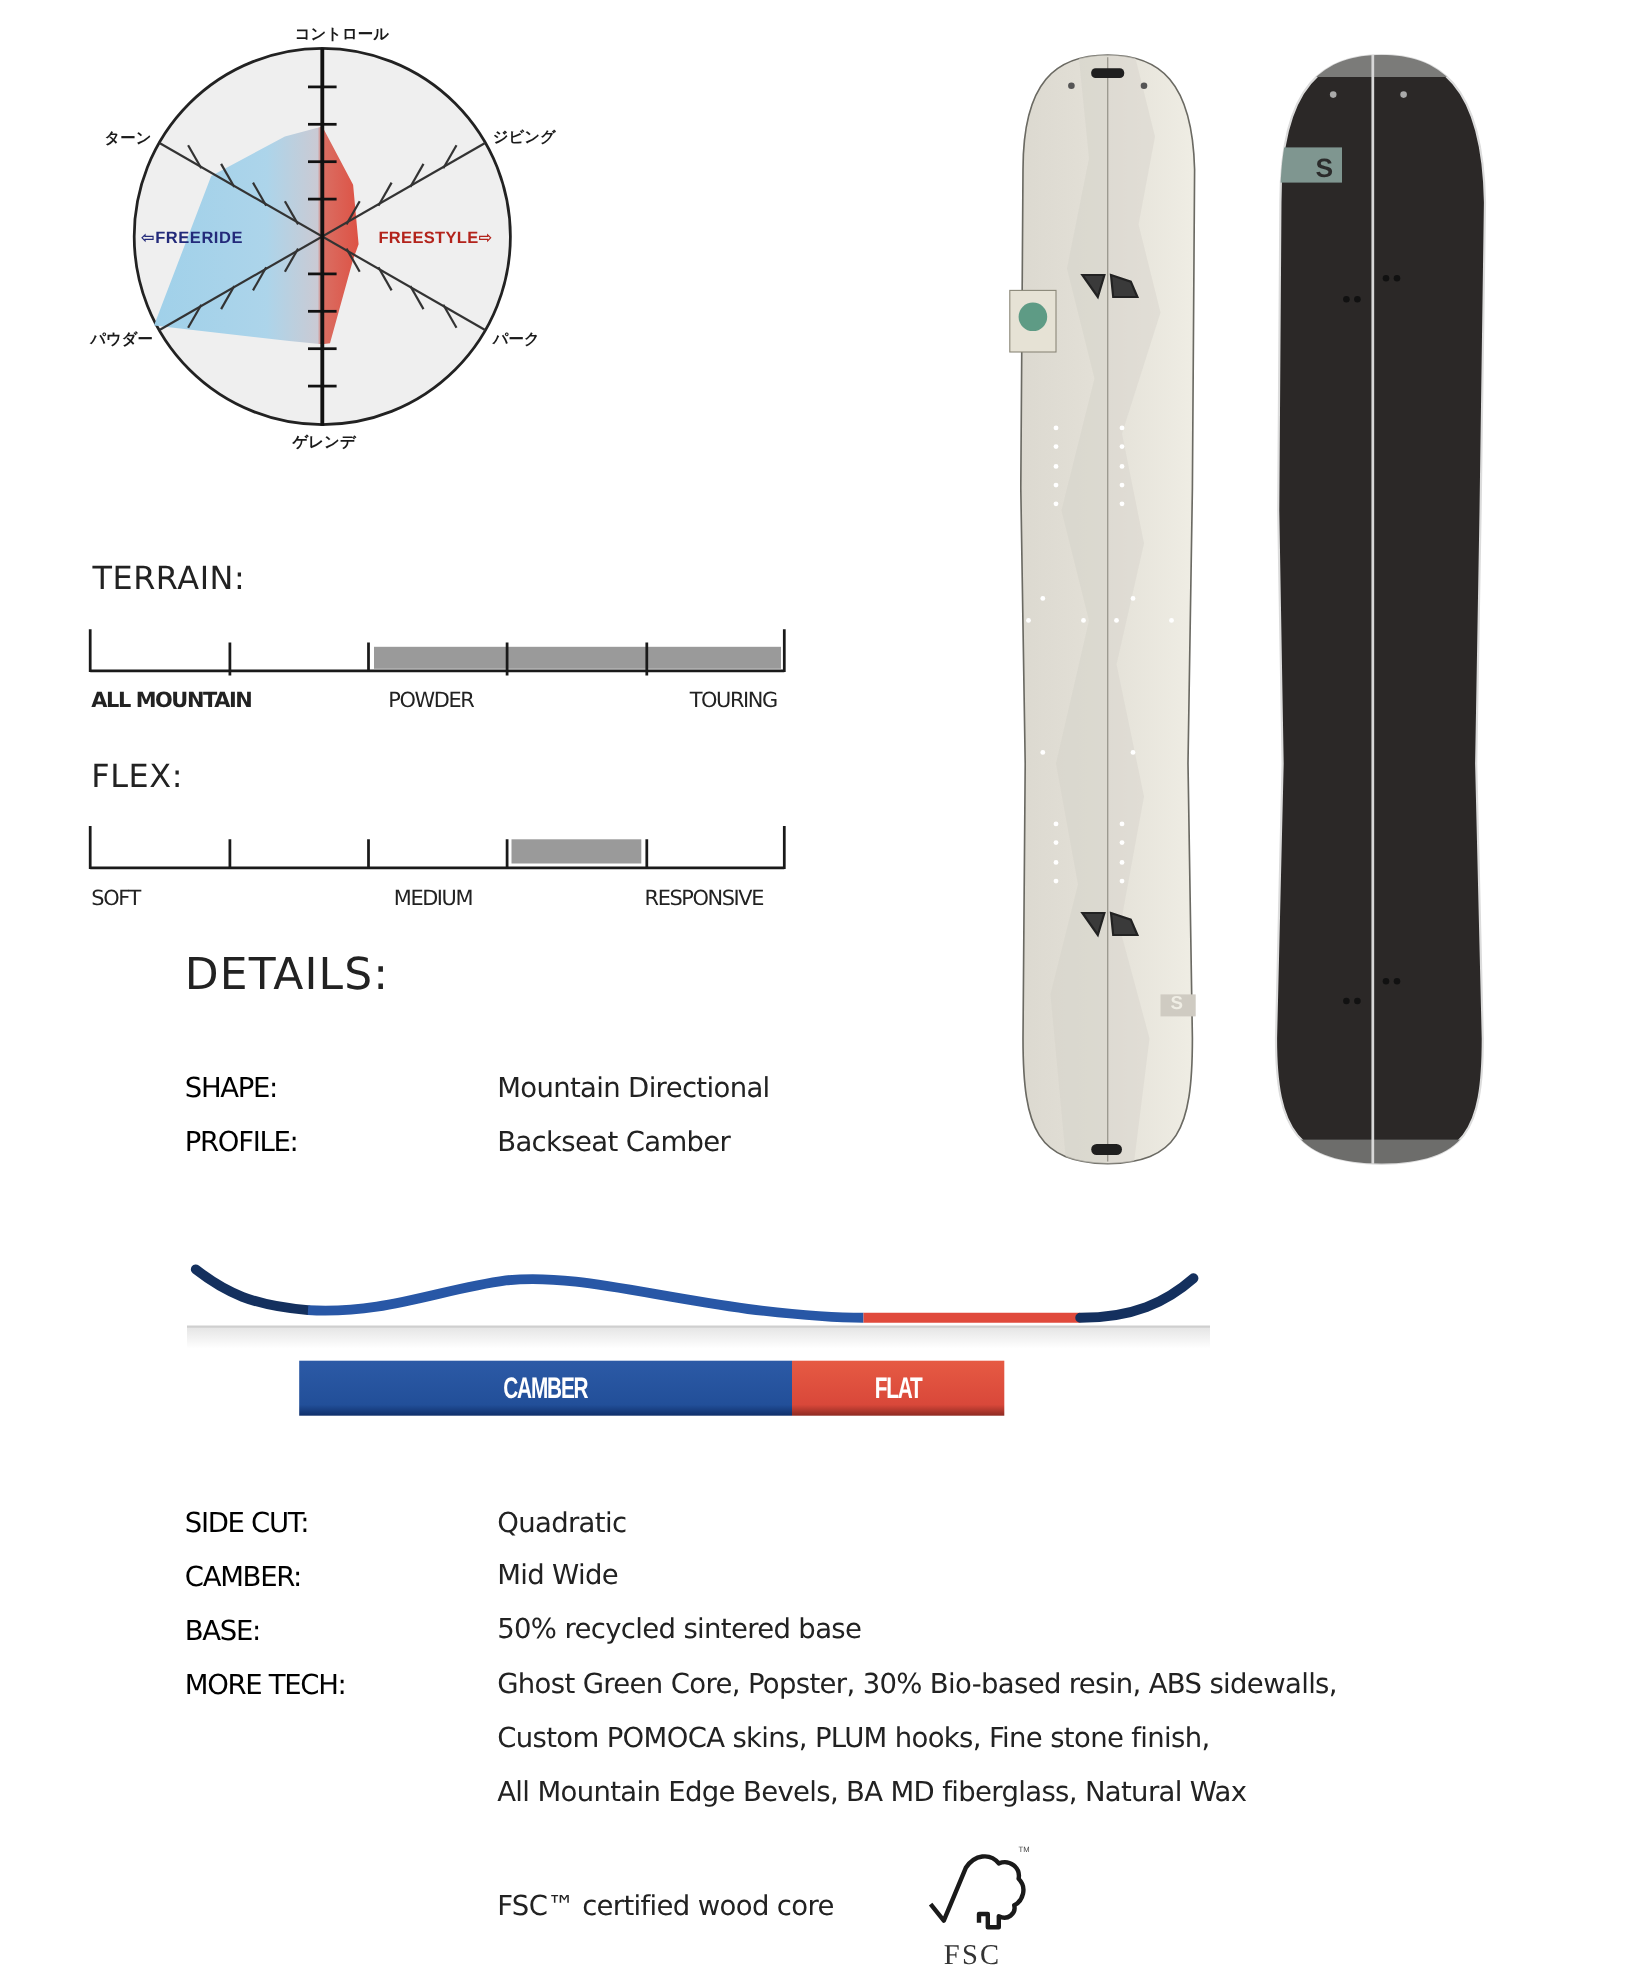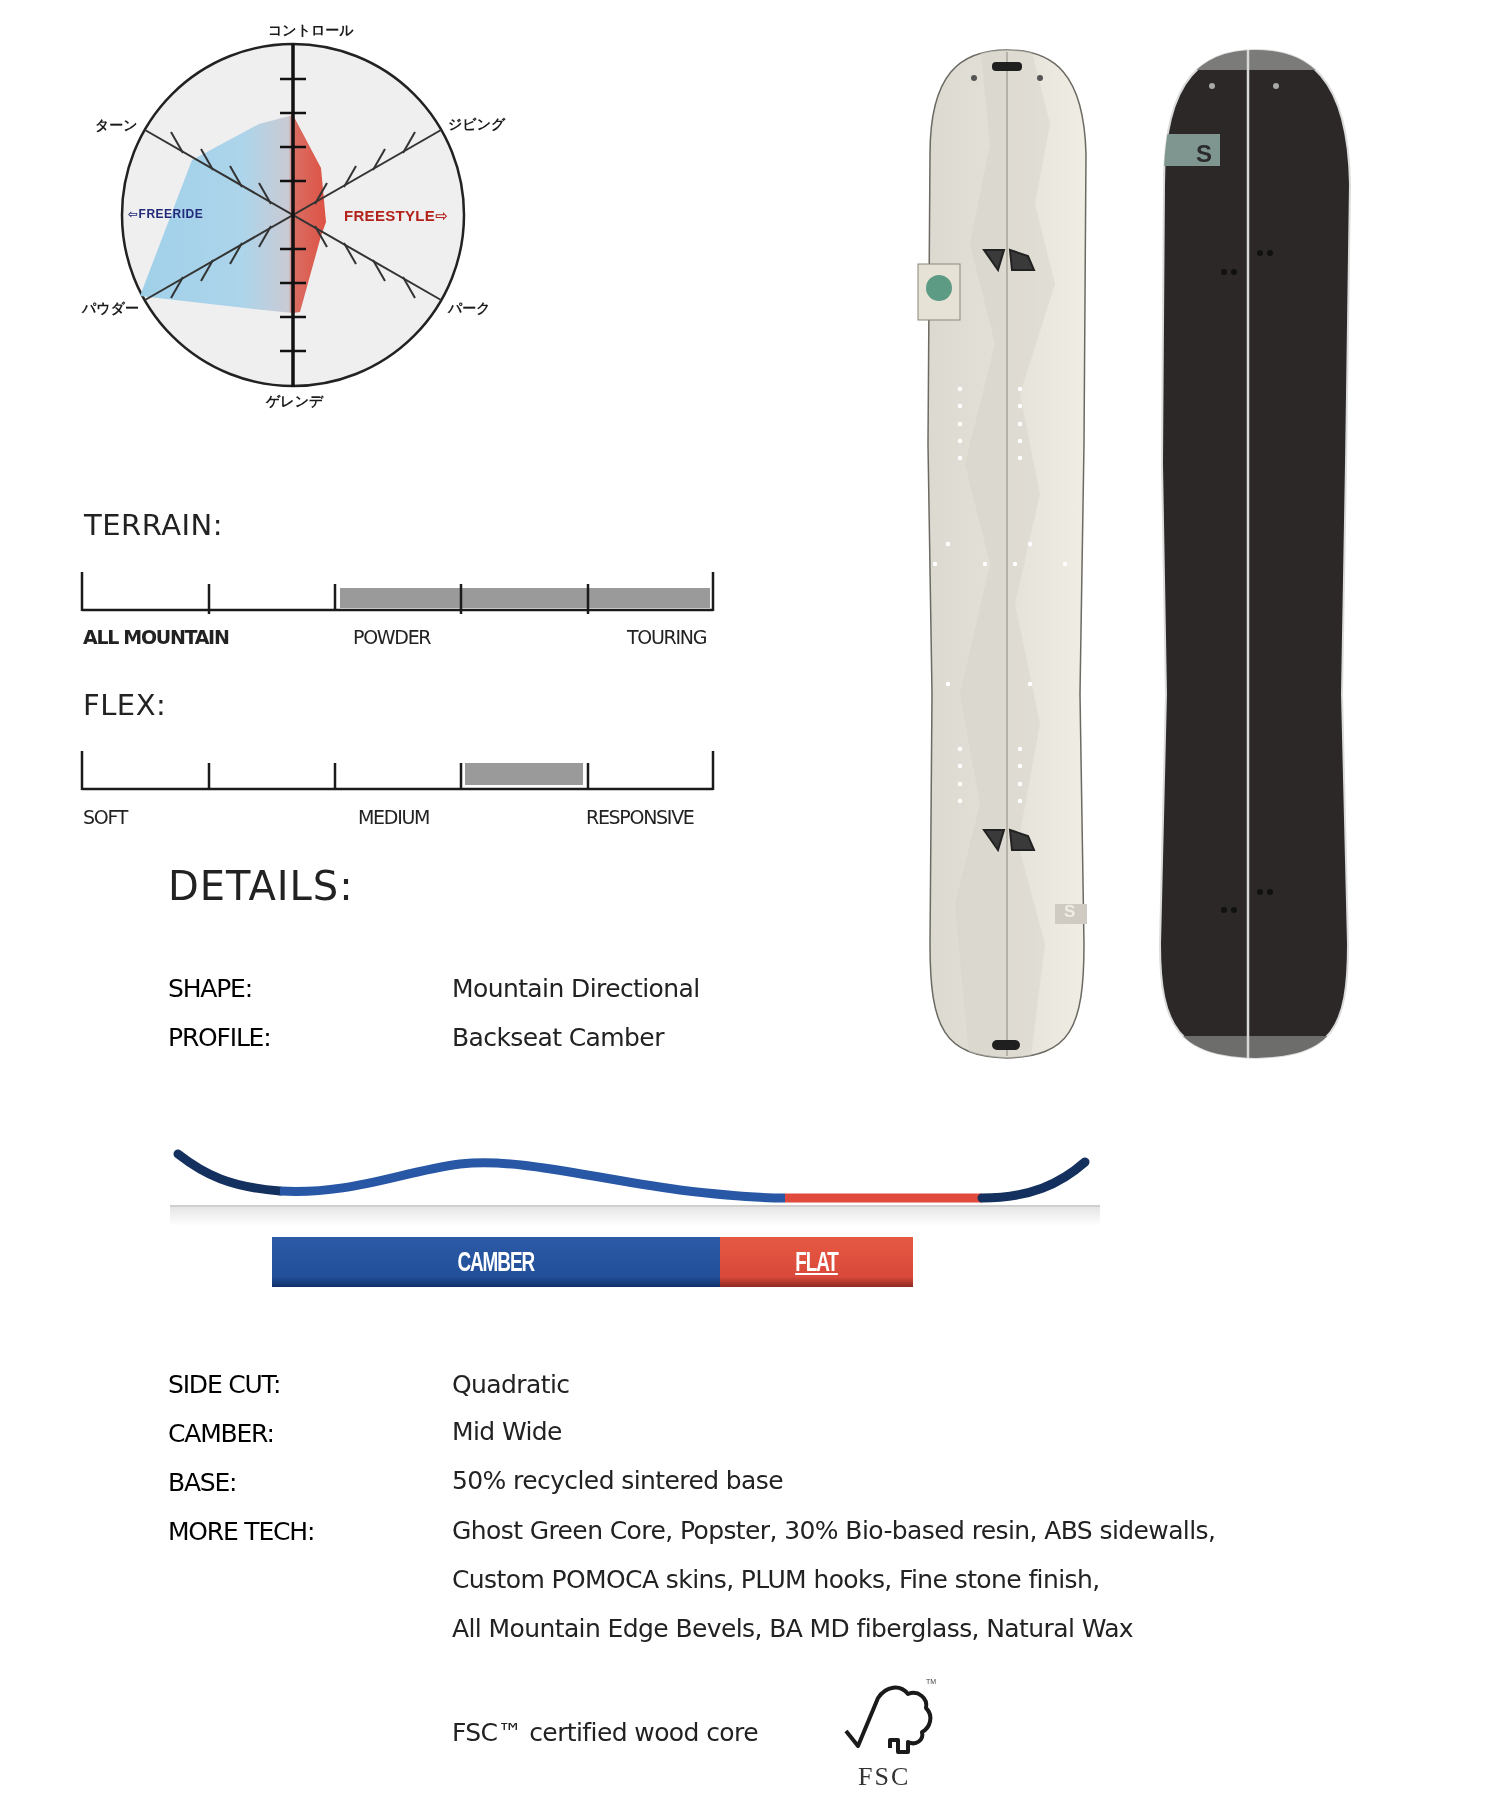--- a/index.html
+++ b/index.html
@@ -10,21 +10,21 @@
   .sect-title { font-family:"DejaVu Sans", sans-serif; font-weight:normal; font-size:29px; letter-spacing:0.5px; color:#222; }
   .scale-lbl { font-family:"DejaVu Sans", sans-serif; font-size:19px; letter-spacing:-1.3px; color:#222; white-space:nowrap; }
   .details-title { font-family:"DejaVu Sans", sans-serif; font-size:40px; letter-spacing:1px; color:#222; }
   .spec-lbl { font-family:"DejaVu Sans", sans-serif; font-size:25px; letter-spacing:-1.2px; color:#000000; white-space:nowrap; }
   .spec-val { font-family:"DejaVu Sans", sans-serif; font-size:25px; letter-spacing:-0.6px; color:#222; white-space:nowrap; }
   .profile-bar { left:272px; top:1237px; height:50px; display:flex; }
   .profile-bar .seg { display:flex; align-items:center; justify-content:center;
         color:#fff; font-family:"Liberation Sans", sans-serif; font-weight:bold; font-size:27px;
         letter-spacing:-1.5px; transform-origin:center; }
   .seg-camber { width:448px; background:linear-gradient(#2c5aa6,#224f99 80%,#0f2f6a); }
-  .seg-flat { width:193px; background:linear-gradient(#e65a43,#d9483a 80%,#8e2a22);text-decoration:underline; }
+  .seg-flat { width:193px; background:linear-gradient(#e65a43,#d9483a 80%,#8e2a22); }
   .seg span { display:inline-block; transform:scaleX(0.7); }
 </style>
 </head>
 <body>
 
 <div class="abs radar">
   <svg width="480" height="420" viewBox="60 10 480 420">
     <defs>
       <linearGradient id="fillGrad" x1="0" y1="0" x2="1" y2="0">
         <stop offset="0" stop-color="#9ccfe9"></stop>
@@ -74,21 +74,21 @@
       <line x1="403" y1="153" x2="415" y2="132"></line>
     </g>
   </svg>
   
   <div class="abs" style="left:208px;top:12px;font-size:14px;font-weight:bold;">コントロール</div>
   <div class="abs" style="left:388px;top:106px;font-size:14px;font-weight:bold;">ジビング</div>
   <div class="abs" style="left:388px;top:290px;font-size:14px;font-weight:bold;">パーク</div>
   <div class="abs" style="left:206px;top:383px;font-size:14px;font-weight:bold;">ゲレンデ</div>
   <div class="abs" style="left:22px;top:290px;font-size:14px;font-weight:bold;">パウダー</div>
   <div class="abs" style="left:35px;top:107px;font-size:14px;font-weight:bold;">ターン</div>
-  <div class="abs" style="left:68px;top:197px;font-size:12px;font-weight:bold;color:#232a7a;letter-spacing:0.5px;">⇦FREERIDE</div>
+  <div class="abs" style="left:68px;top:197px;font-size:15px;font-weight:bold;color:#232a7a;letter-spacing:0.5px;">⇦FREERIDE</div>
   <div class="abs" style="left:284px;top:197px;font-size:15px;font-weight:bold;color:#b3231b;letter-spacing:0.3px;">FREESTYLE⇨</div>
 </div>
 
 <div class="abs sect-title" style="left:84px;top:508px;">TERRAIN:</div>
 <div class="abs" style="left:80px;top:568px;width:636px;height:56px;">
   <svg width="636" height="56">
     <rect x="260" y="20" width="370" height="20" fill="#9a9a9a"></rect>
     <line x1="2" y1="42" x2="633" y2="42" stroke="#1a1a1a" stroke-width="2.5"></line>
     <g stroke="#1a1a1a" stroke-width="2.5">
       <line x1="2" y1="4" x2="2" y2="43"></line>

